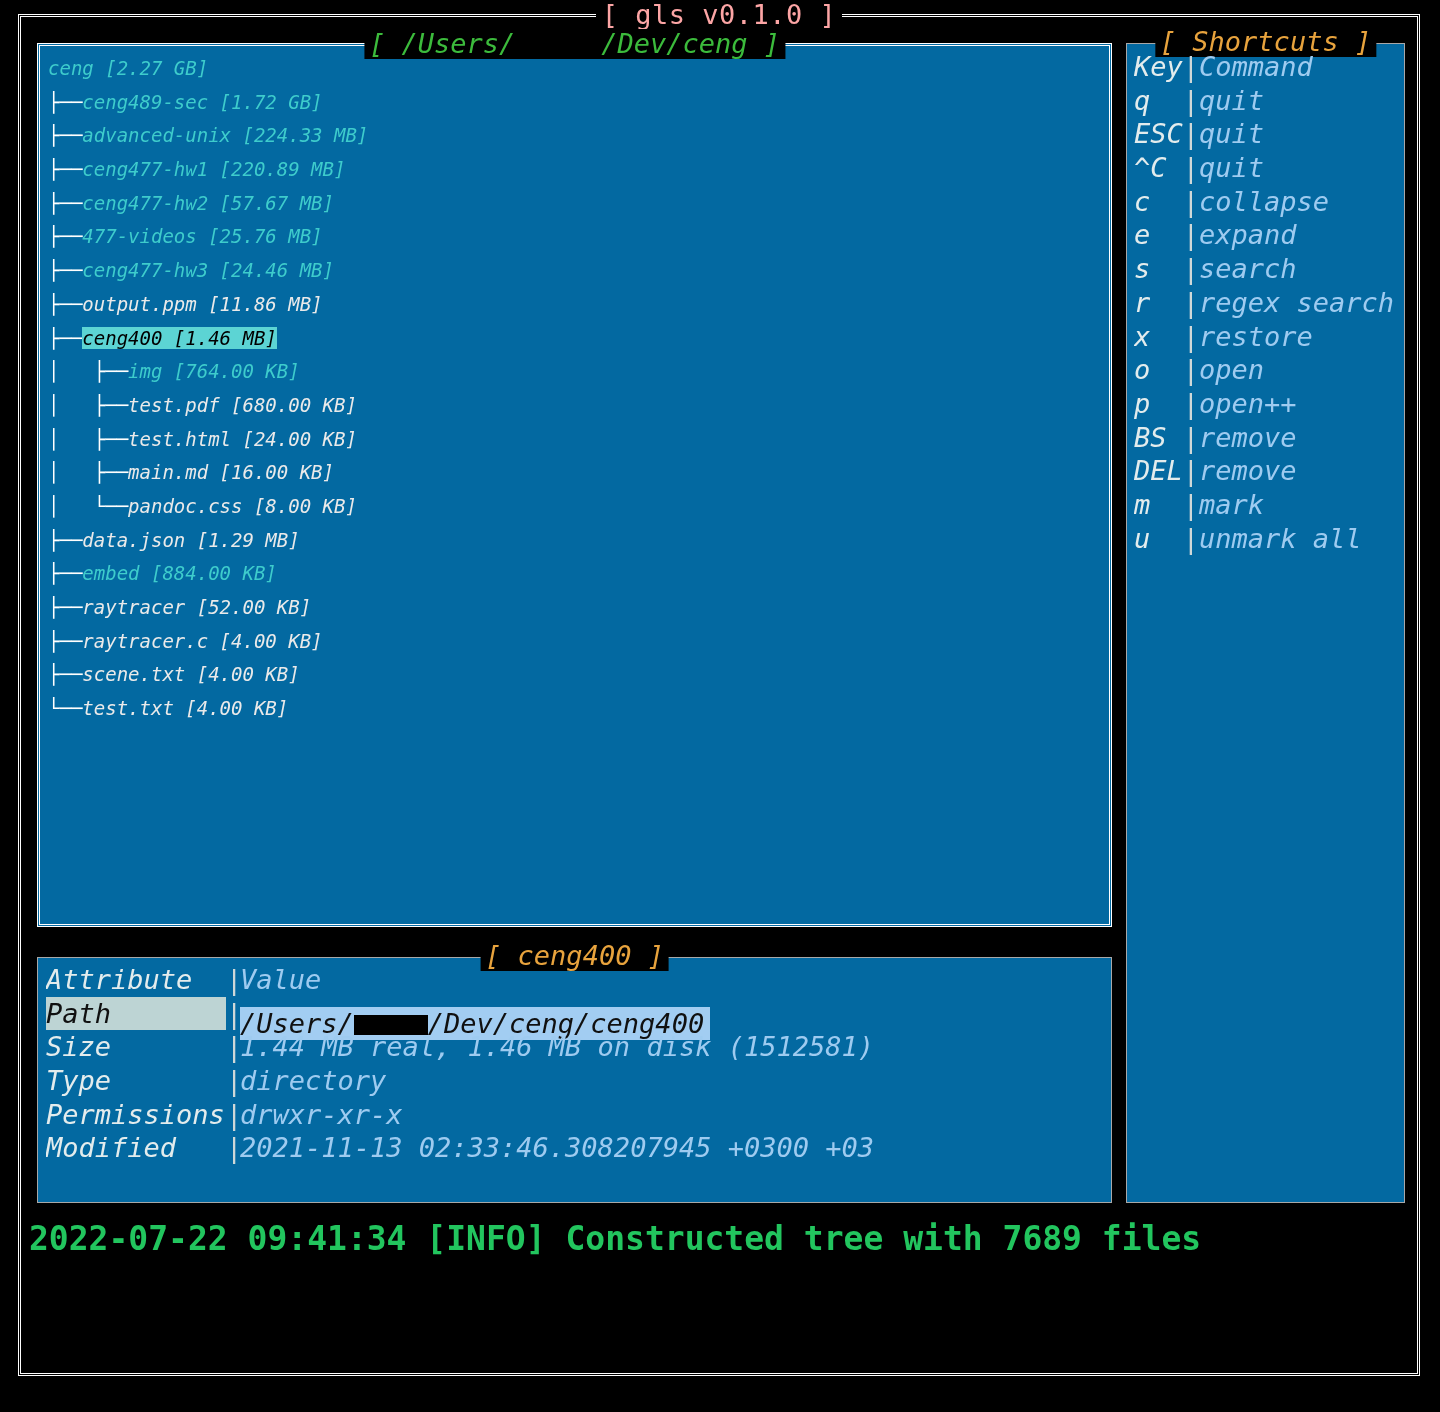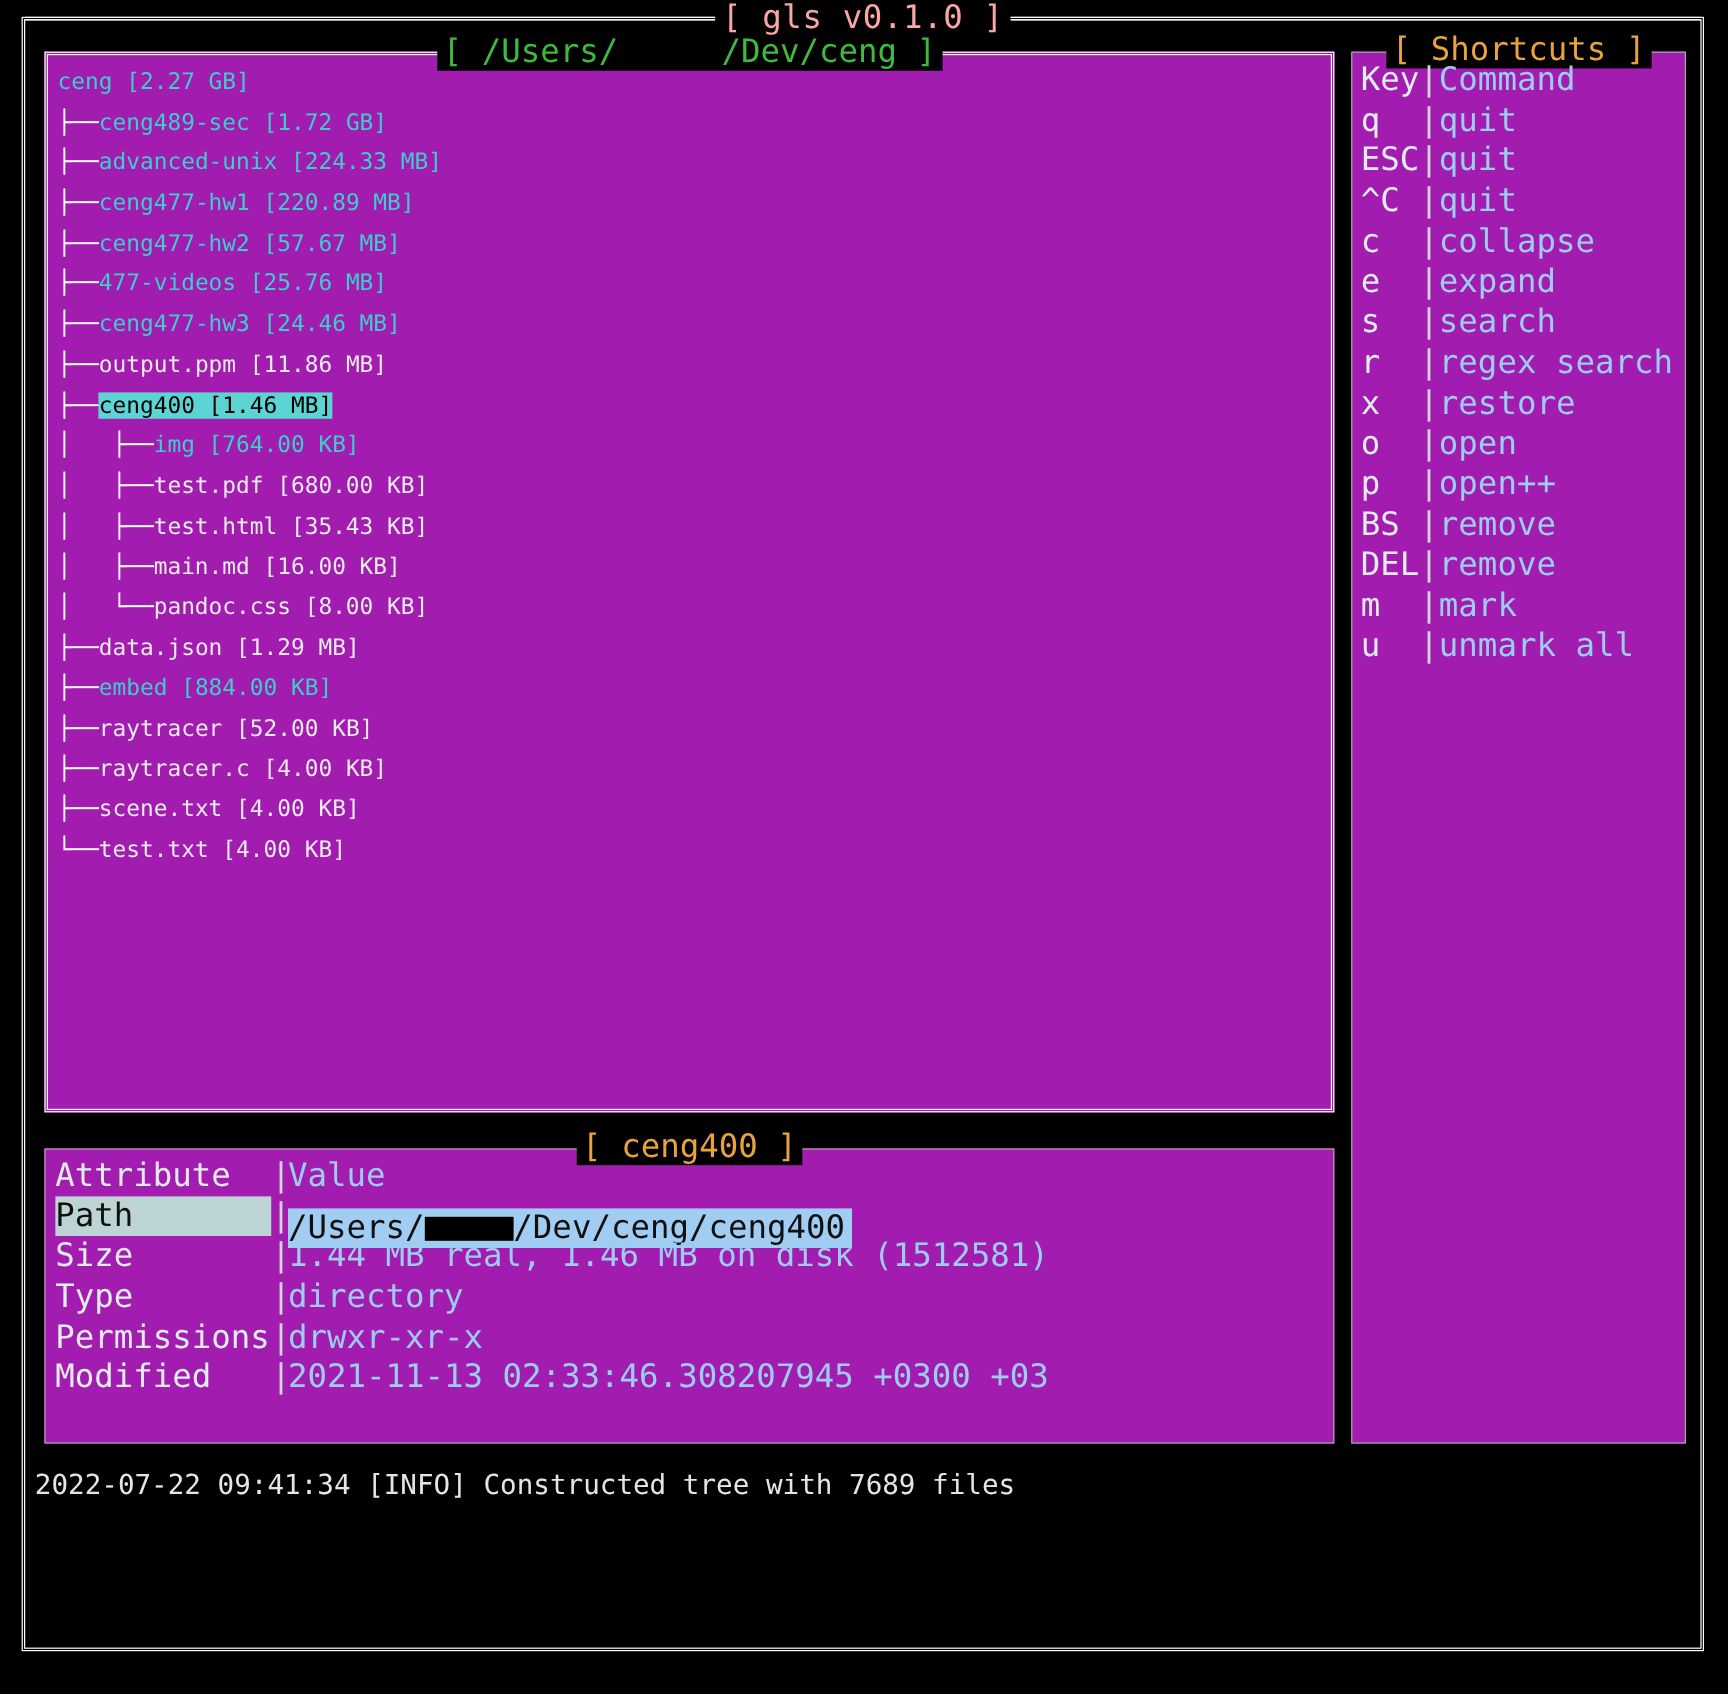--- a/index.html
+++ b/index.html
@@ -47,21 +47,22 @@
     top: -3px;
     height: 3px;
     border-top: 3px double #ffffff;
     box-sizing: border-box;
   }
 
   
   .panel {
     position: absolute;
     box-sizing: border-box;
-    background: #a21caf;
+    background: #0369a1;
+    font-style: italic;
   }
   .panel.focused { border: 3px double #ffffff; }
   .panel.unfocused { border: 1px solid #a8a8a8; }
 
   .panel-title {
     position: absolute;
     top: -17px;
     background: #000000;
     padding: 0 5px;
     font-size: 27px;
@@ -184,24 +185,25 @@
     color: #101010;
     padding-right: 6px;
     margin-top: 20px;
   }
 
   
   #log-line {
     position: absolute;
     left: 8px;
     top: 1205px;
-    font-size: 23px;
-    line-height: 33.7px;
-    color: #e5e5e5;
-    white-space: pre;
+    font-size: 33px;
+    line-height: 33.7px;
+    color: #22c55e;
+    white-space: pre;
+    font-weight: bold;
   }
 </style>
 </head>
 <body>
 
 <div id="app-window">
 
   <div class="window-title">[ gls v0.1.0 ]</div>
 
   <div class="panel focused" id="tree-panel">
@@ -213,21 +215,21 @@
         <div class="tree-row"><span class="connector">├──</span><span class="name-dir">ceng489-sec [1.72 GB]</span></div>
         <div class="tree-row"><span class="connector">├──</span><span class="name-dir">advanced-unix [224.33 MB]</span></div>
         <div class="tree-row"><span class="connector">├──</span><span class="name-dir">ceng477-hw1 [220.89 MB]</span></div>
         <div class="tree-row"><span class="connector">├──</span><span class="name-dir">ceng477-hw2 [57.67 MB]</span></div>
         <div class="tree-row"><span class="connector">├──</span><span class="name-dir">477-videos [25.76 MB]</span></div>
         <div class="tree-row"><span class="connector">├──</span><span class="name-dir">ceng477-hw3 [24.46 MB]</span></div>
         <div class="tree-row"><span class="connector">├──</span><span class="name-file">output.ppm [11.86 MB]</span></div>
         <div class="tree-row"><span class="connector">├──</span><span class="name-dir sel">ceng400 [1.46 MB]</span></div>
         <div class="tree-row"><span class="connector">│   ├──</span><span class="name-dir">img [764.00 KB]</span></div>
         <div class="tree-row"><span class="connector">│   ├──</span><span class="name-file">test.pdf [680.00 KB]</span></div>
-        <div class="tree-row"><span class="connector">│   ├──</span><span class="name-file">test.html [35.43 KB]</span></div>
+        <div class="tree-row"><span class="connector">│   ├──</span><span class="name-file">test.html [24.00 KB]</span></div>
         <div class="tree-row"><span class="connector">│   ├──</span><span class="name-file">main.md [16.00 KB]</span></div>
         <div class="tree-row"><span class="connector">│   └──</span><span class="name-file">pandoc.css [8.00 KB]</span></div>
         <div class="tree-row"><span class="connector">├──</span><span class="name-file">data.json [1.29 MB]</span></div>
         <div class="tree-row"><span class="connector">├──</span><span class="name-dir">embed [884.00 KB]</span></div>
         <div class="tree-row"><span class="connector">├──</span><span class="name-file">raytracer [52.00 KB]</span></div>
         <div class="tree-row"><span class="connector">├──</span><span class="name-file">raytracer.c [4.00 KB]</span></div>
         <div class="tree-row"><span class="connector">├──</span><span class="name-file">scene.txt [4.00 KB]</span></div>
         <div class="tree-row"><span class="connector">└──</span><span class="name-file">test.txt [4.00 KB]</span></div>
       </div>
   </div>

